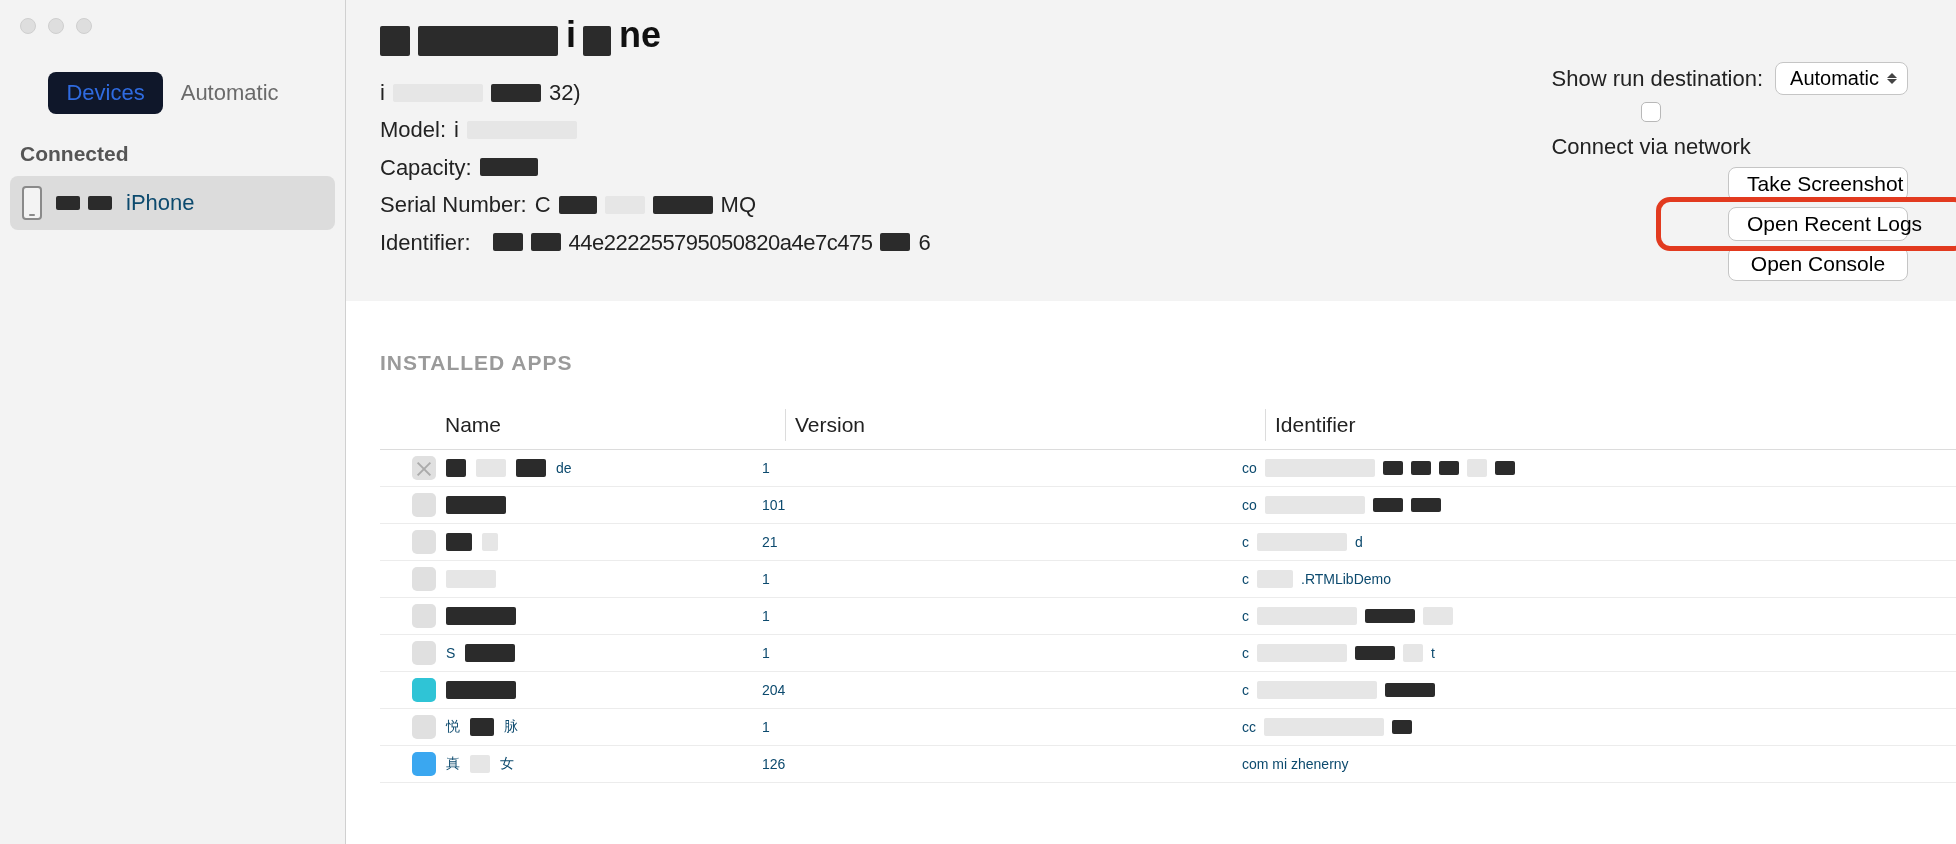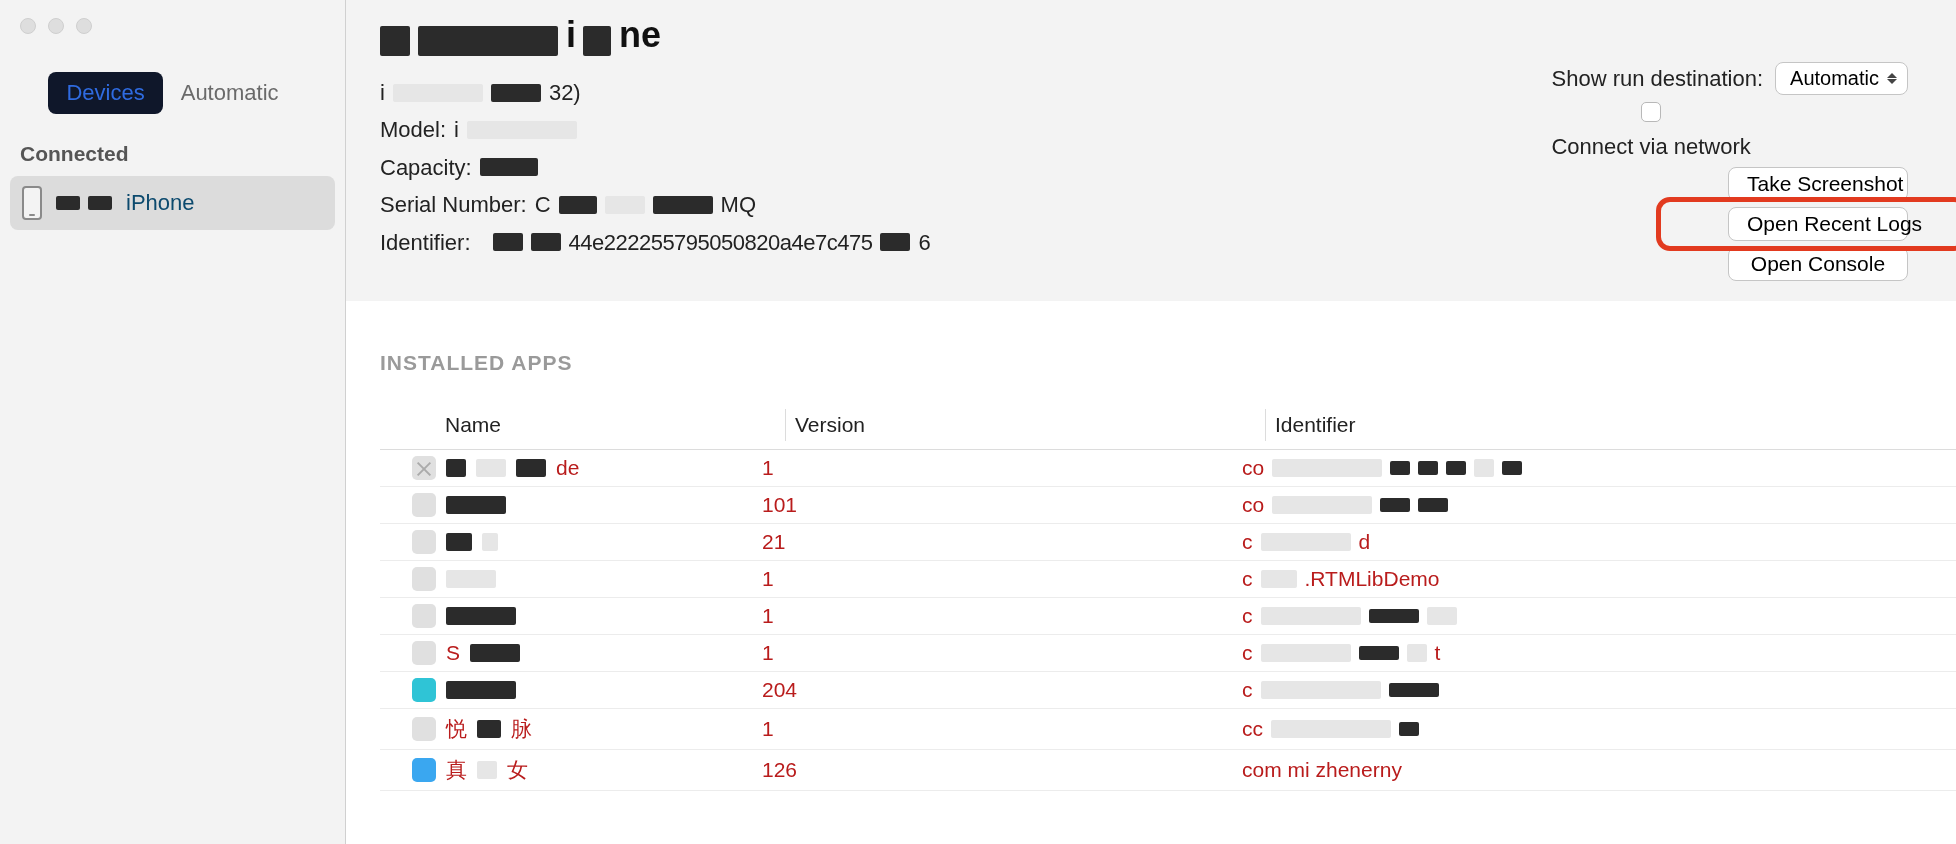--- a/index.html
+++ b/index.html
@@ -246,22 +246,22 @@
 }
 .trow {
   display: grid;
   grid-template-columns: 350px 480px 1fr;
   align-items: center;
   padding: 6px 0 6px 32px;
   border-bottom: 1px solid #ececec;
   min-height: 36px;
 }
 .td {
-  font-size: 21px;
-  color: #b91c1c;
+  font-size: 14px;
+  color: #0c4a6e;
   display: flex;
   align-items: center;
   gap: 8px;
 }
 .td.name-cell {
   gap: 10px;
 }
 .app-ico {
   width: 24px;
   height: 24px;

